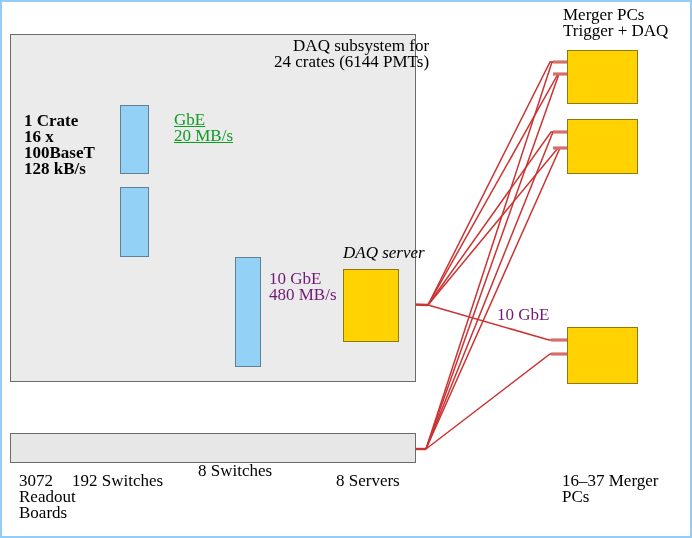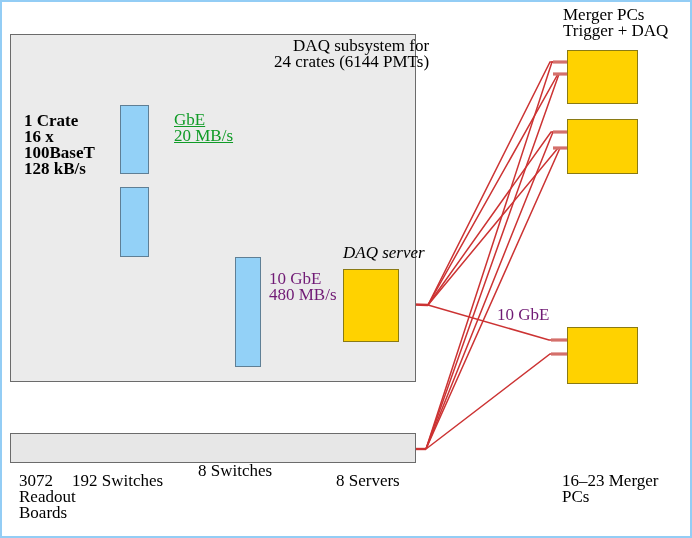--- a/index.html
+++ b/index.html
@@ -156,15 +156,15 @@
 Trigger + DAQ</div>
 
   <div class="lbl lbl-red lbl-10gbe-right">10 GbE</div>
 
   <div class="lbl lbl-b1">3072
 Readout
 Boards</div>
   <div class="lbl lbl-b2">192 Switches</div>
   <div class="lbl lbl-b3">8 Switches</div>
   <div class="lbl lbl-b4">8 Servers</div>
-  <div class="lbl lbl-b5">16‒23 Merger PCs</div>
+  <div class="lbl lbl-b5">16‒37 Merger PCs</div>
 
 </div>
 
 </body></html>

